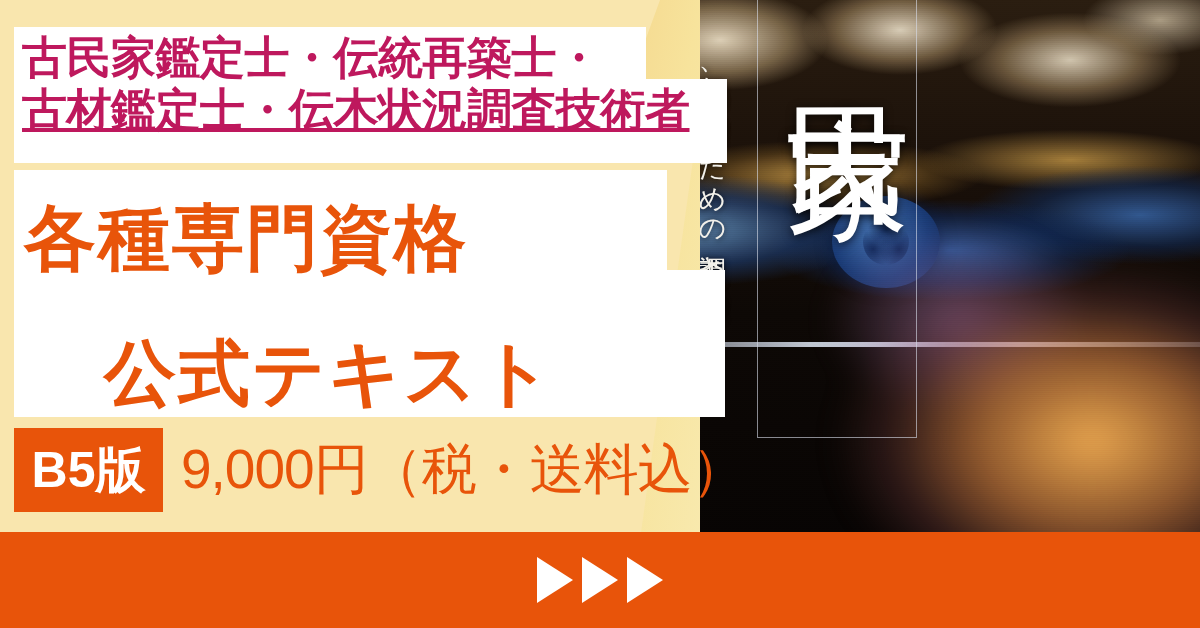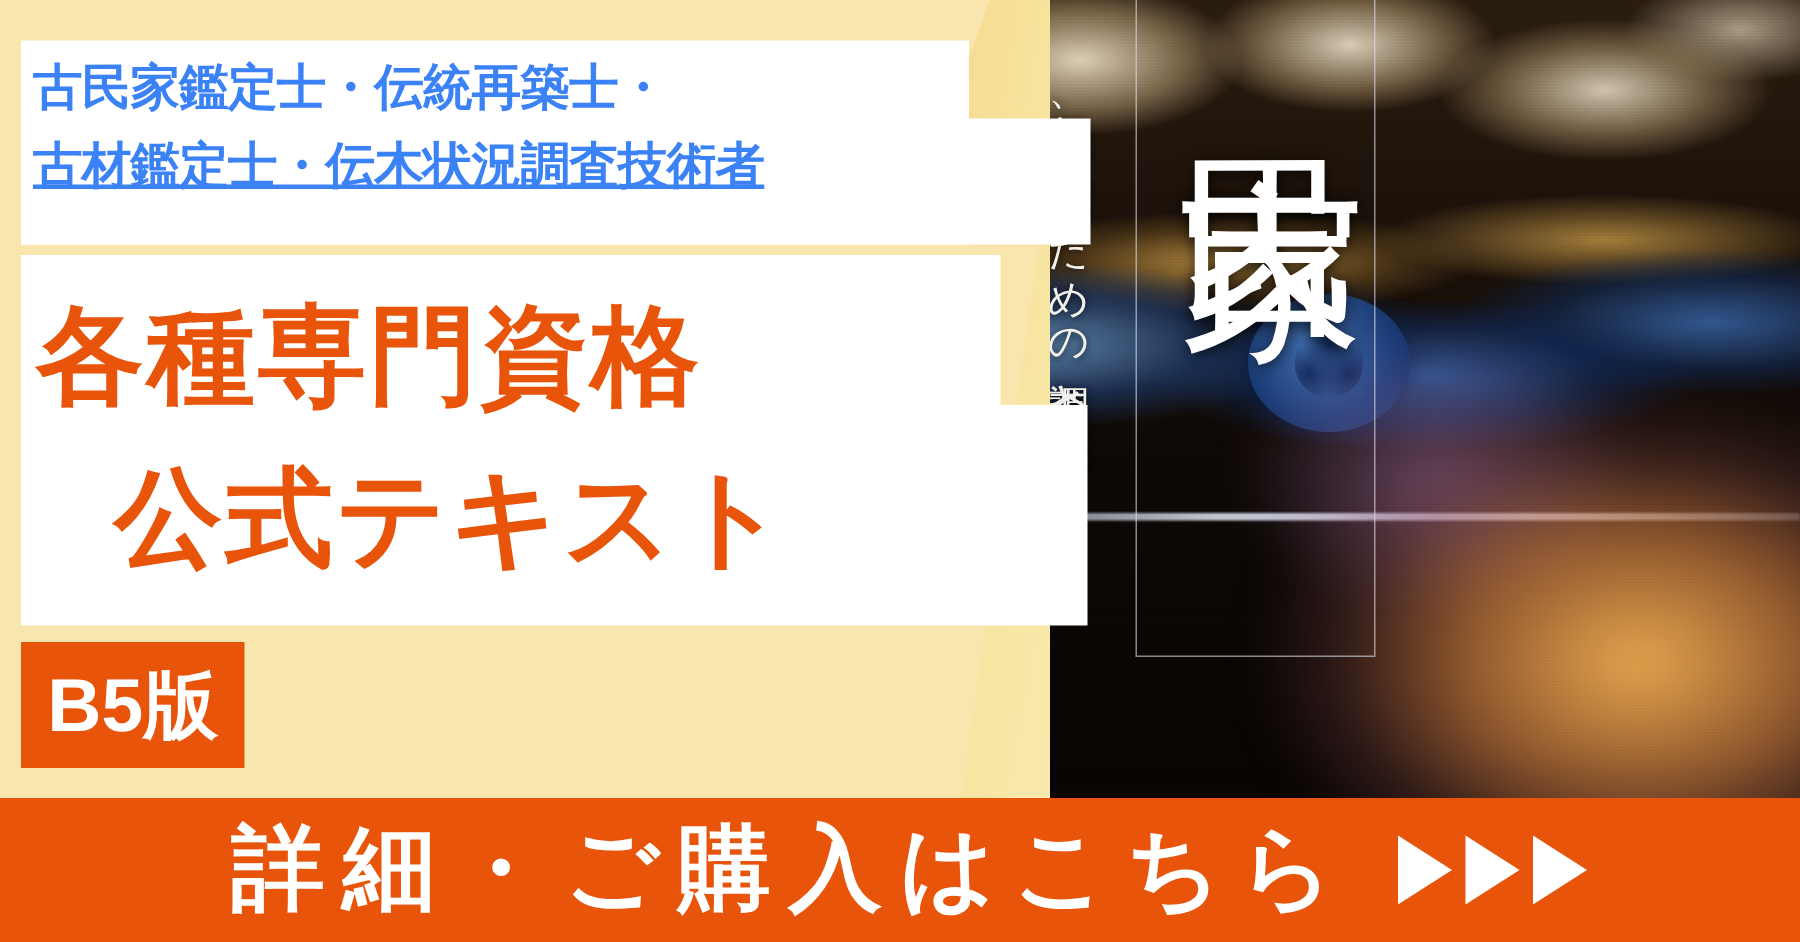--- a/index.html
+++ b/index.html
@@ -133,35 +133,35 @@
   }
   .panel-d {
     position:absolute; left:14px; top:270px; width:711px; height:147px;
     background:#ffffff;
   }
 
   
   .cert-lines {
     position:absolute; left:22px; top:32px;
     width:706px;
-    color:#3b82f6;
-    font-size:33px; line-height:52px;
+    color:#be185d;
+    font-size:45px; line-height:52px;
     font-weight:700; letter-spacing:-0.5px;
     white-space:nowrap;
   }
   .cert-lines .l2 { letter-spacing:-0.5px;text-decoration:underline; }
 
   .headline {
     position:absolute; left:0; top:184px; width:700px;
     color:#e8540a; font-weight:700;
     font-size:72px; line-height:108px; letter-spacing:2px;
     white-space:nowrap;
   }
   .headline .h1 { display:block; padding-left:24px; }
-  .headline .h2 { display:block; padding-left:76px; }
+  .headline .h2 { display:block; padding-left:104px;margin-top:27px; }
 
   .price-row {
     position:absolute; left:14px; top:428px;
     display:flex; align-items:center; gap:18px;
   }
   .badge {
     width:149px; height:84px;
     background:#e8540a;
     color:#ffffff;
     display:flex; align-items:center; justify-content:center;
@@ -226,24 +226,24 @@
     <div class="l2">古材鑑定士・伝木状況調査技術者</div>
   </div>
 
   <div class="headline">
     <span class="h1">各種専門資格</span>
     <span class="h2">公式テキスト</span>
   </div>
 
   <div class="price-row">
     <div class="badge">B5版</div>
+    <div class="price-text">9,000円（税・送料込）</div>
   </div>
 
   <div class="cta">
-    <span class="cta-label">詳細・ご購入はこちら</span>
     <span class="cta-arrows">
       <span class="tri"></span>
       <span class="tri"></span>
       <span class="tri"></span>
     </span>
   </div>
 
 </div>
 
 </body></html>

